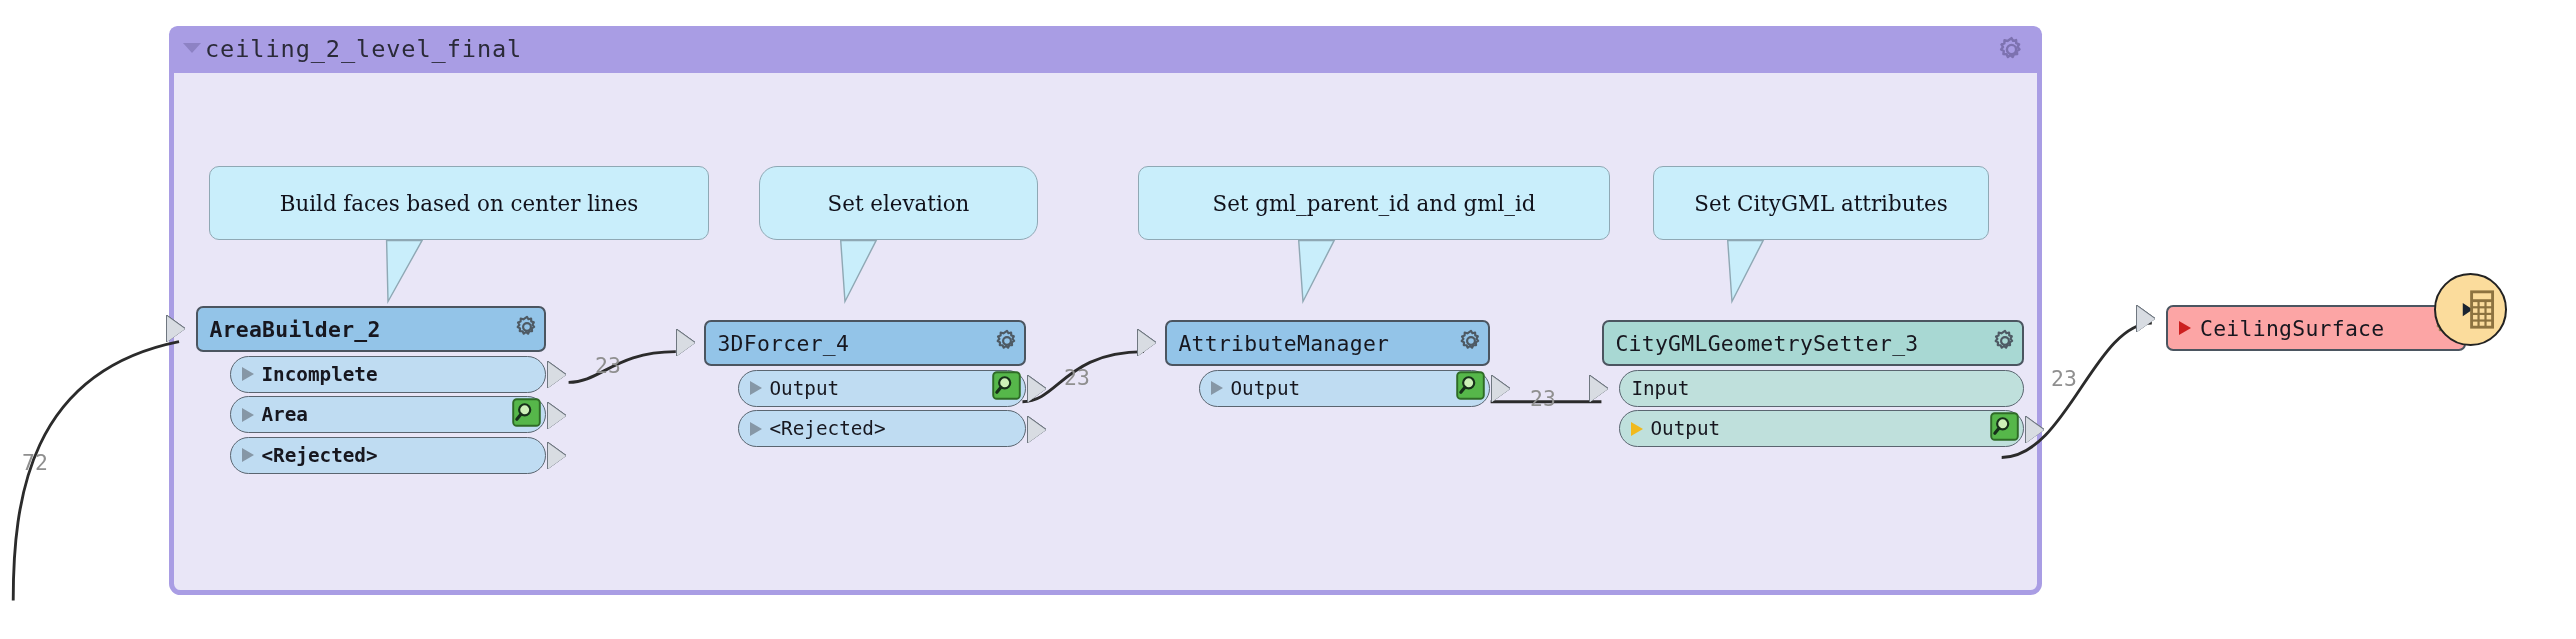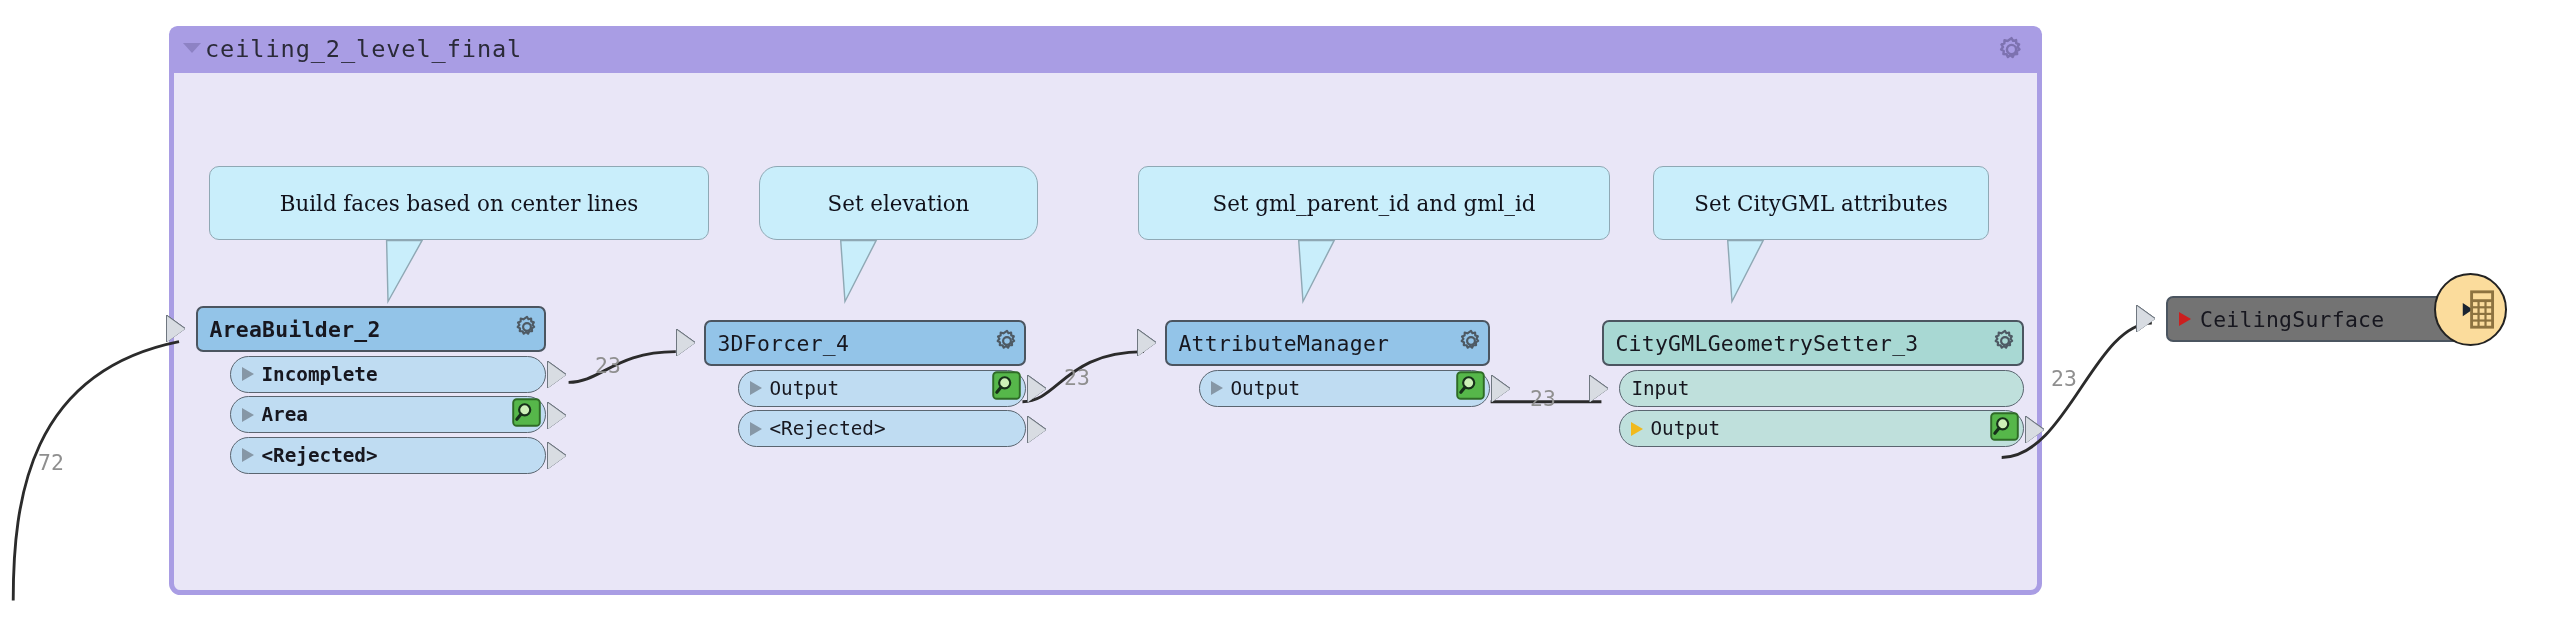--- a/index.html
+++ b/index.html
@@ -42,21 +42,21 @@
   .node{position:absolute;}
   .node-head{
     position:relative;height:46px;border:2.1px solid #4b5560;border-radius:7.1px;
     box-sizing:border-box;display:flex;align-items:center;
     padding-left:11.4px;padding-right:4.3px;
     font-family:"DejaVu Sans Mono",monospace;font-size:21.4px;
     color:#17171f;white-space:nowrap;letter-spacing:0.3px;
   }
   .node-head.blue{background:#93c4e8;}
   .node-head.green{background:#a8d8d3;}
-  .node-head.orange{background:#737373;}
+  .node-head.orange{background:#fca5a5;margin-top:9px;}
   .node-head .gear{margin-left:auto;flex:0 0 auto;}
 
   .port{
     position:relative;height:37px;border:1.4px solid #5a6570;border-radius:18.6px;
     box-sizing:border-box;display:flex;align-items:center;
     padding-left:11.4px;padding-right:4.3px;margin-top:3.6px;
     font-family:"DejaVu Sans Mono",monospace;font-size:19.3px;
     color:#17171f;white-space:nowrap;
   }
   .port.blue{background:#bfdcf2;}
@@ -294,18 +294,18 @@
     <rect x="25" y="8" width="19" height="32" fill="none" stroke="#8d7340" stroke-width="2.6"></rect>
     <line x1="25" y1="16" x2="44" y2="16" stroke="#8d7340" stroke-width="2.6"></line>
     <line x1="25" y1="22" x2="44" y2="22" stroke="#8d7340" stroke-width="2"></line>
     <line x1="25" y1="28" x2="44" y2="28" stroke="#8d7340" stroke-width="2"></line>
     <line x1="25" y1="34" x2="44" y2="34" stroke="#8d7340" stroke-width="2"></line>
     <line x1="31.3" y1="16" x2="31.3" y2="40" stroke="#8d7340" stroke-width="2"></line>
     <line x1="37.6" y1="16" x2="37.6" y2="40" stroke="#8d7340" stroke-width="2"></line>
   </svg>
 </div>
 
-<div class="conn-label" style="left:38px;top:450px;">72</div>
+<div class="conn-label" style="left:22px;top:450px;">72</div>
 <div class="conn-label" style="left:595px;top:353px;">23</div>
 <div class="conn-label" style="left:1064px;top:365px;">23</div>
 <div class="conn-label" style="left:1530px;top:386px;">23</div>
 <div class="conn-label" style="left:2051px;top:366px;">23</div>
 
 
 </body></html>

